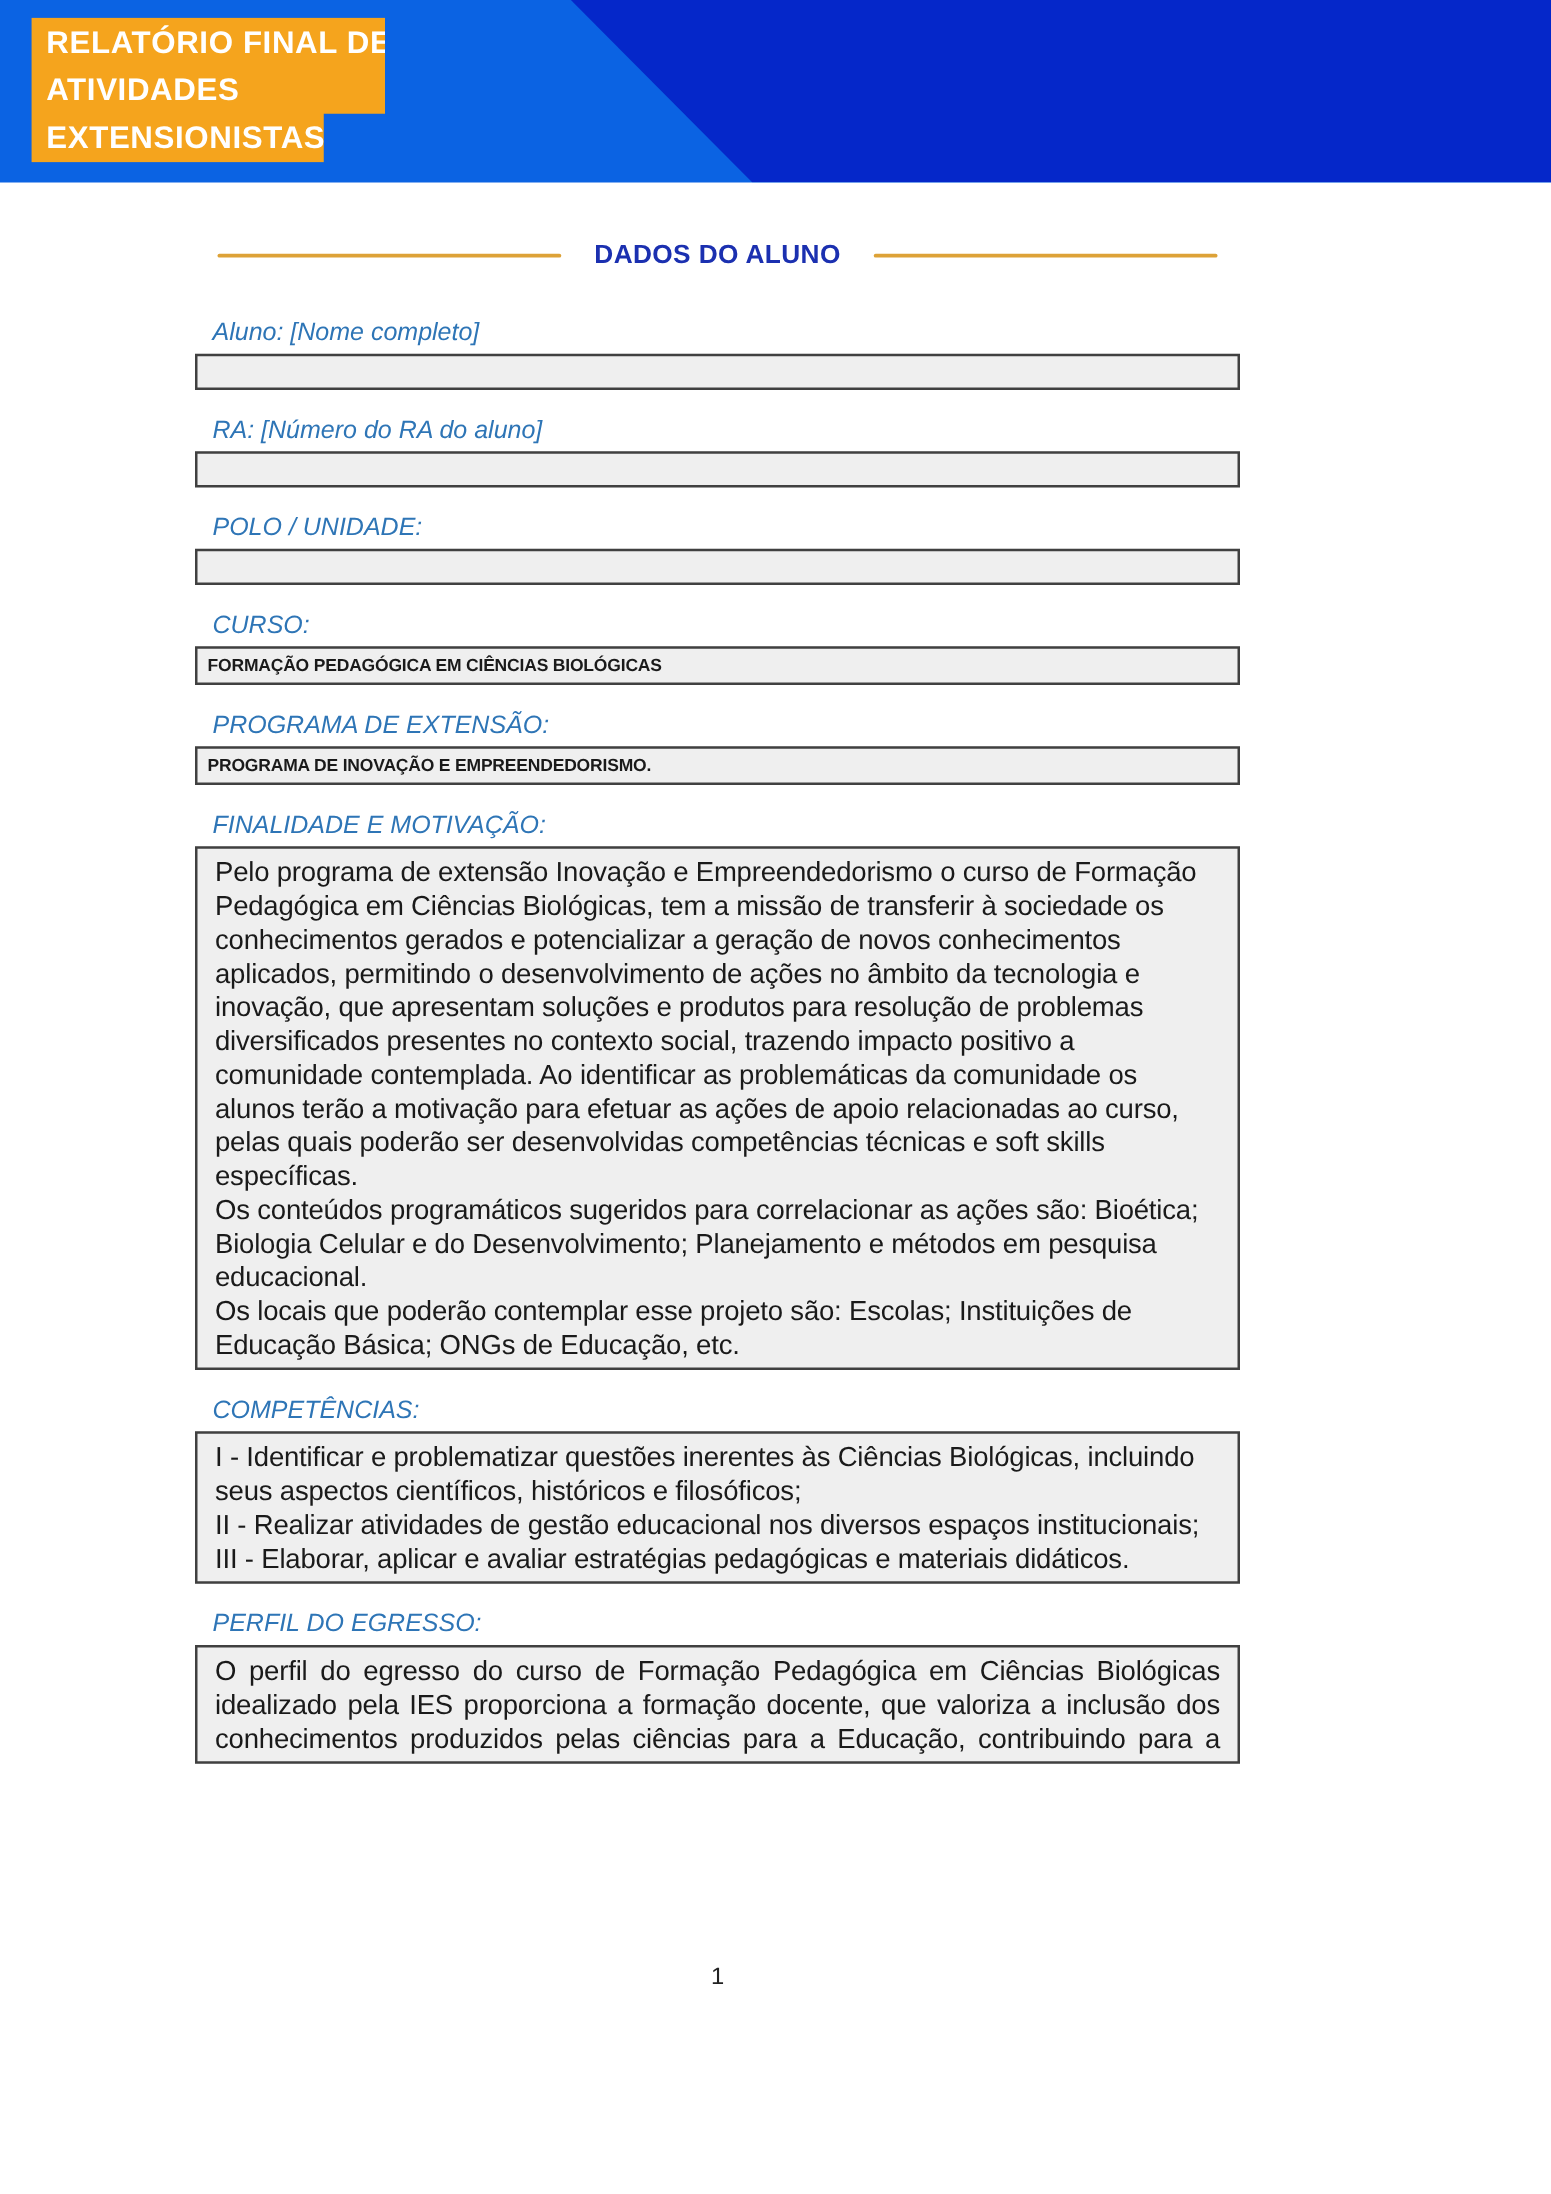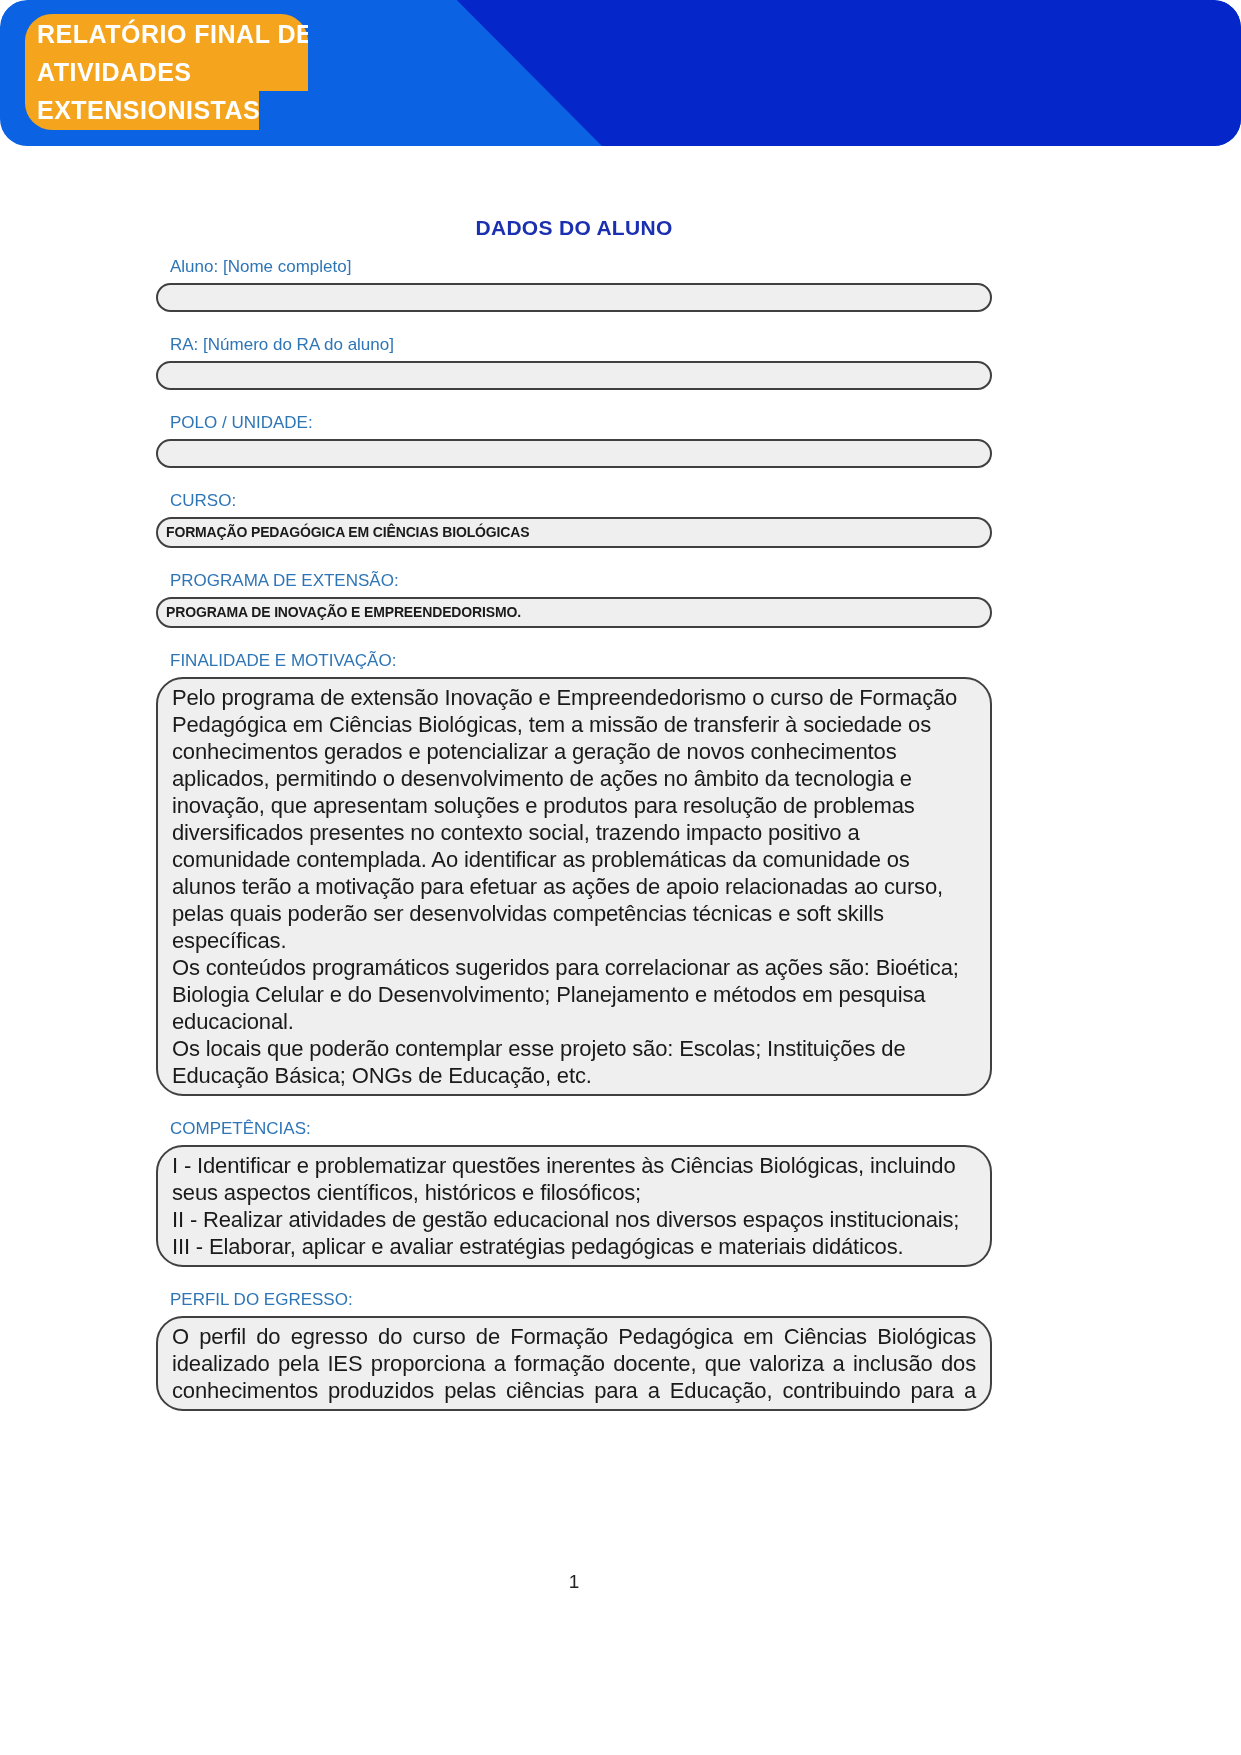--- a/index.html
+++ b/index.html
@@ -7,21 +7,21 @@
     --header-dark-blue:#0527c9;
     --badge-orange:#f5a41d;
     --badge-orange-light:#f9b129;
     --divider-gold:#dda237;
     --title-blue:#1b30b0;
     --label-blue:#2e75b6;
     --box-fill:#efefef;
     --box-border:#404040;
     --text-dark:#1a1a1a;
   }
-  *{box-sizing:border-box;margin:0;padding:0;border-radius:27px;}
+  *{box-sizing:border-box;margin:0;padding:0;}
   html,body{background:#ffffff;}
   body{
     width:1241px;height:1755px;position:relative;overflow:hidden;
     font-family:"Liberation Sans",sans-serif;color:var(--text-dark);
   }
   
   .banner{position:relative;width:100%;height:146px;background:var(--header-blue);}
   .banner-dark{position:absolute;inset:0;background:var(--header-dark-blue);
     clip-path:polygon(36.8% 0,100% 0,100% 100%,48.5% 100%);}
   .banner-badge{
@@ -30,33 +30,33 @@
     clip-path:polygon(0 0,283px 0,283px 77px,234px 77px,234px 116px,0 116px);
     padding:1px 0 0 12px;
   }
   .banner-line{
     color:#ffffff;font-weight:700;font-size:25px;line-height:38px;
     letter-spacing:.5px;white-space:nowrap;
   }
   
   .page{width:836px;margin-left:156px;position:relative;}
   .section-title-row{
-    display:flex;align-items:center;gap:26px;margin:44px 18px 0 18px;height:28px;flex-direction:column;
+    display:flex;align-items:center;gap:26px;margin:44px 18px 0 18px;height:28px;
   }
   .rule{flex:1;height:3px;background:var(--divider-gold);border-radius:2px;}
   .section-title{
     color:var(--title-blue);font-size:21px;font-weight:700;letter-spacing:.3px;
     white-space:nowrap;
   }
   
   .field{margin-top:22px;}
   .field:first-child{margin-top:38px;}
   .field-label{
-    color:var(--label-blue);font-size:17px;line-height:21px;
-    margin-bottom:6px;padding-left:14px;
+    color:var(--label-blue);font-size:20px;line-height:21px;
+    margin-bottom:6px;padding-left:14px;font-style:italic;
   }
   .field-box{
     background:var(--box-fill);border:2px solid var(--box-border);
     width:100%;letter-spacing:-0.15px;
   }
   .field-box.empty{height:29px;cursor:text;}
   .field-box.single{
     font-weight:700;font-size:14px;line-height:25px;padding:1px 8px;
     white-space:nowrap;overflow:hidden;
   }

